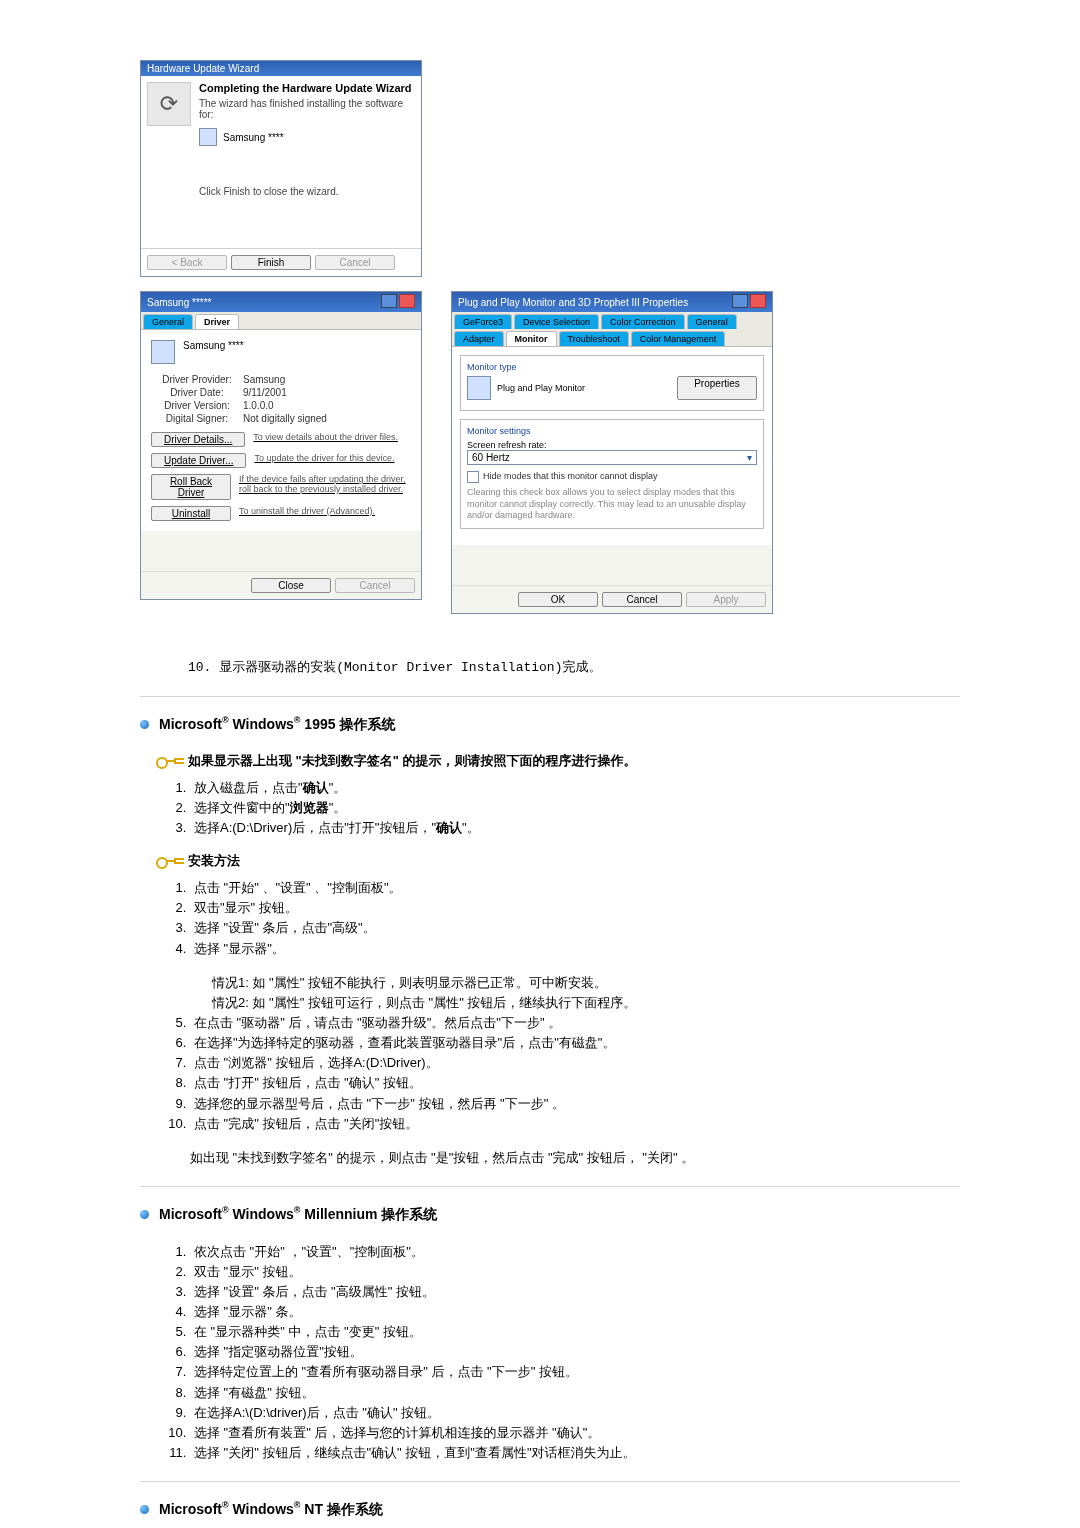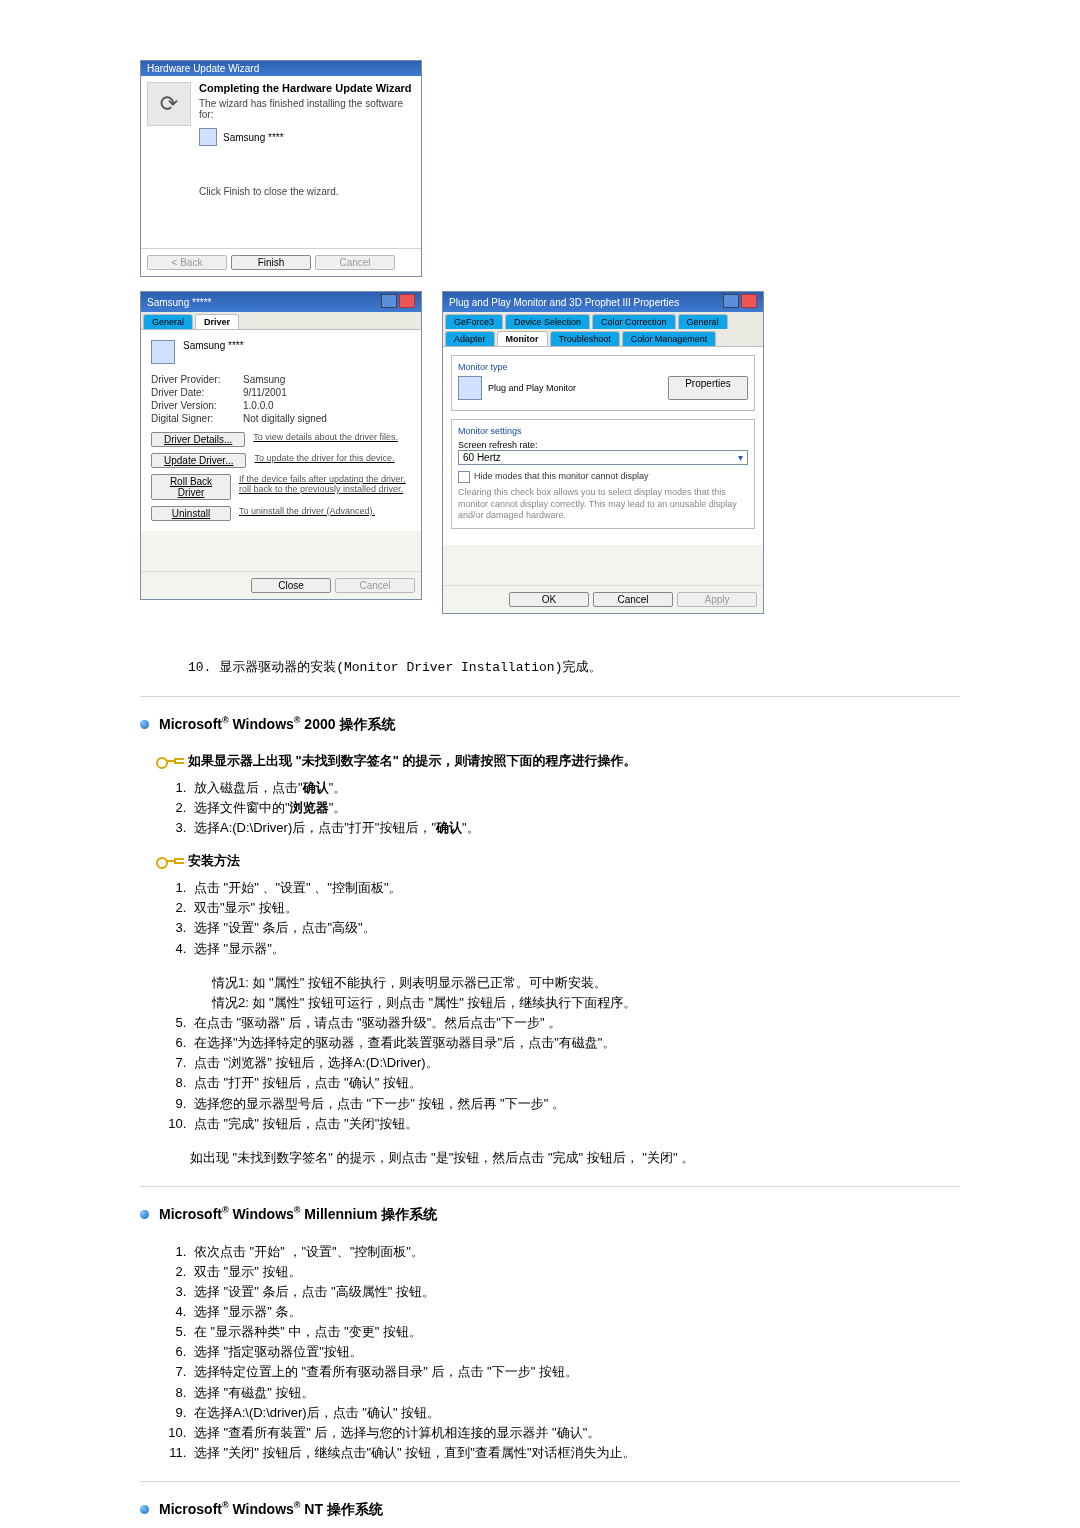--- a/index.html
+++ b/index.html
@@ -69,21 +69,21 @@
     background: #efefef;
     border: 1px solid #888;
     border-radius: 2px;
     padding: 1px 12px;
     min-width: 54px;
     text-align: center;
   }
   .btn.disabled { color: #9a9a9a; border-color: #b8b8b8; }
 
   
-  .dialogs-row { display: flex; gap: 20px; align-items: flex-start; }
+  .dialogs-row { display: flex; gap: 29px; align-items: flex-start; }
   .dlg {
     width: 280px;
     border: 1px solid #7b8ea8;
     background: #f4f4ef;
     font-family: Tahoma, Arial, sans-serif;
     font-size: 10px;
   }
   .dlg-title {
     background: linear-gradient(#2d5fb0, #3f7ad1);
     color: #fff;
@@ -103,21 +103,21 @@
     padding: 2px 8px; border: 1px solid #bbb; border-bottom: none;
     background: #0ea5e9; margin: 2px 0 0 2px; border-radius: 3px 3px 0 0;
   }
   .tab.active { background: #fff; font-weight: bold; }
   .dlg-body { padding: 10px; background: #fff; min-height: 180px; }
   .row-icon { display: flex; gap: 8px; margin-bottom: 10px; }
   .row-icon .d {
     width: 22px; height: 22px; background: #d0e0ff; border: 1px solid #7b8ea8;
   }
   .kv { display: flex; font-size: 10px; margin: 2px 0; }
-  .kv .k { width: 92px; color: #333; }
+  .kv .k { width: 92px; color: #333; text-align: center; }
   .kv .v { color: #333; }
   .btnrow { display: flex; flex-direction: column; gap: 6px; margin-top: 8px; }
   .btnrow .pair { display: flex; gap: 8px; align-items: flex-start; text-decoration: underline; }
   .btnrow .pair .desc { font-size: 9px; color: #555; }
   .dlg-foot {
     padding: 6px; display: flex; justify-content: flex-end; gap: 4px;
     border-top: 1px solid #ddd; background: #f4f4ef; margin-top: 40px;
   }
 
   .dlg2-body { padding: 8px; background: #fff; min-height: 180px; }
@@ -304,21 +304,21 @@
     </div>
   </div>
 
   <div class="step-line">10.  显示器驱动器的安装(Monitor Driver Installation)完成。</div>
 
   <hr class="hr">
 
   <div class="os-heading">
     <span class="dot"></span>
     <span>
-      <span>Microsoft</span><sup class="reg">®</sup><span> Windows</span><sup class="reg">®</sup><span> 2000 操作系统</span>
+      <span>Microsoft</span><sup class="reg">®</sup><span> Windows</span><sup class="reg">®</sup><span> 1995 操作系统</span>
     </span>
   </div>
 
   <div class="sub-heading">
     <span class="key-icon"></span>
     <span>如果显示器上出现 "未找到数字签名" 的提示，则请按照下面的程序进行操作。</span>
   </div>
   <ol class="numlist">
     <li><span>放入磁盘后，点击"</span><b>确认</b><span>"。</span></li>
     <li><span>选择文件窗中的"</span><b>浏览器</b><span>"。</span></li>

